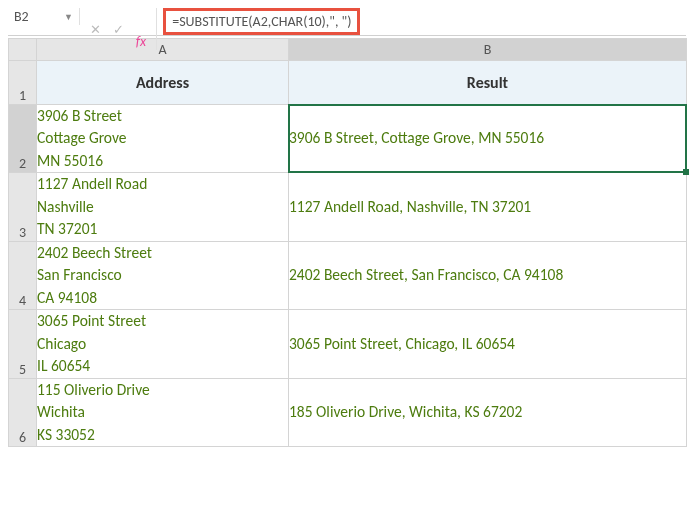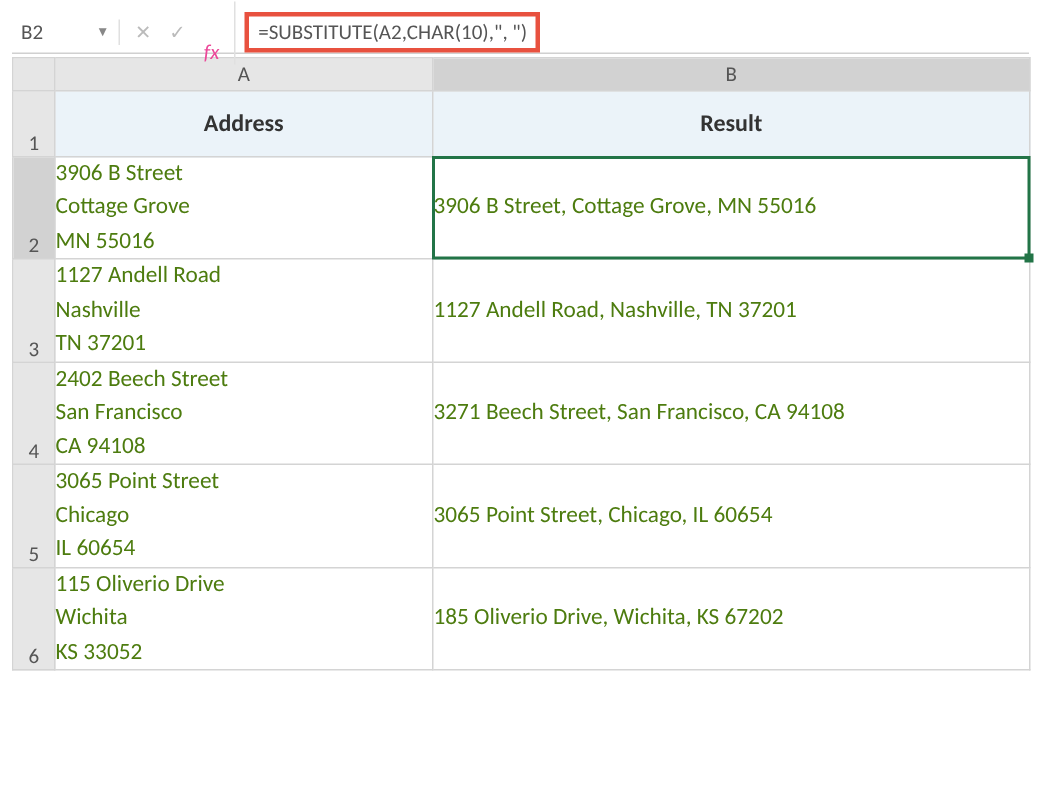--- a/index.html
+++ b/index.html
@@ -7,21 +7,21 @@
     margin: 0;
     padding: 8px;
     font-family: Calibri, "Segoe UI", Arial, sans-serif;
     font-size: 15px;
     background: #fff;
     color: #333;
     width: 694px;
   }
   .formula-bar {
     display: flex;
-    align-items: center;
+    align-items: flex-start;
     height: 28px;
     border-bottom: 1px solid #d0d0d0;
     margin-bottom: 2px;
   }
   .name-box {
     width: 72px;
     padding: 0 6px;
     color: #555;
     font-size: 14px;
     border-right: 1px solid #e0e0e0;
@@ -185,21 +185,21 @@
     <td class="cell">1127 Andell Road
 Nashville
 TN 37201</td>
     <td class="cell">1127 Andell Road, Nashville, TN 37201</td>
   </tr>
   <tr>
     <th class="row-head">4</th>
     <td class="cell">2402 Beech Street
 San Francisco
 CA 94108</td>
-    <td class="cell">3271 Beech Street, San Francisco, CA 94108</td>
+    <td class="cell">2402 Beech Street, San Francisco, CA 94108</td>
   </tr>
   <tr>
     <th class="row-head">5</th>
     <td class="cell">3065 Point Street
 Chicago
 IL 60654</td>
     <td class="cell">3065 Point Street, Chicago, IL 60654</td>
   </tr>
   <tr>
     <th class="row-head">6</th>

